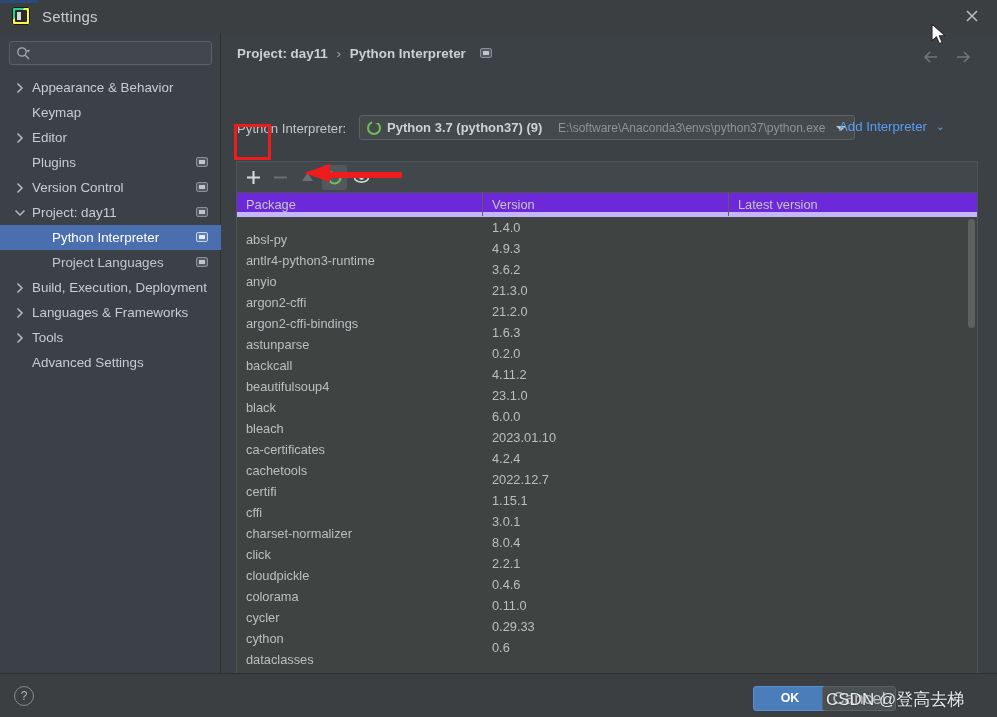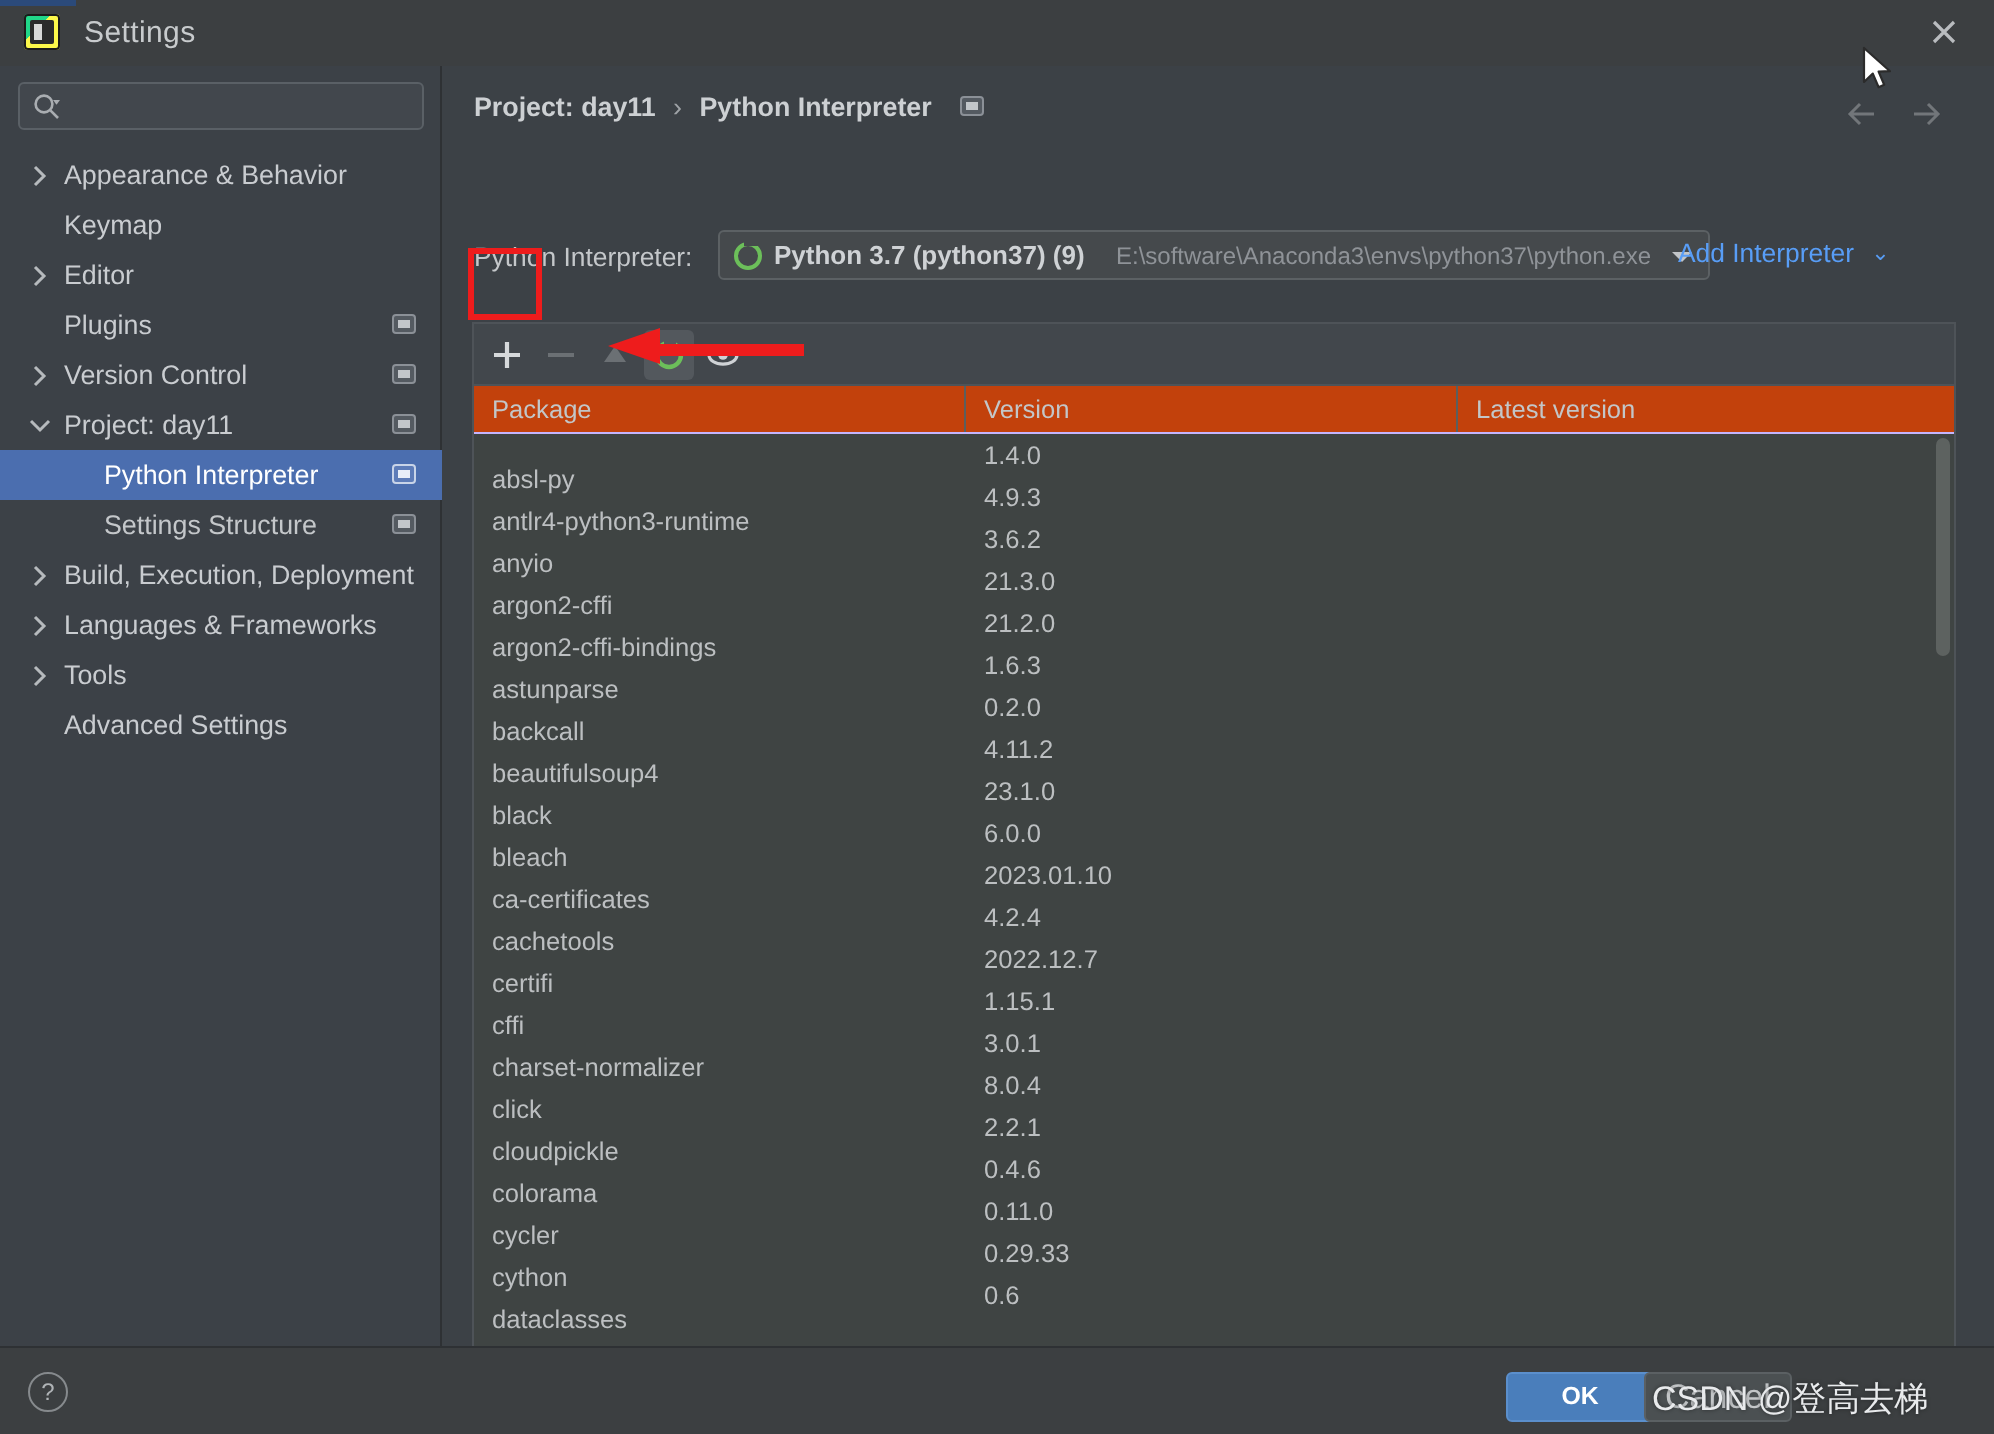--- a/index.html
+++ b/index.html
@@ -174,22 +174,22 @@
   #tb-eye   { left: 112px; }
 
   
   #table-wrap {
     position: absolute; left: 14px; top: 159px; width: 742px; height: 496px;
     border: 1px solid #4e5358;
     background: #3f4443;
     overflow: hidden;
   }
   #thead {
-    position: relative; height: 24px; background: #c2410c;
-    border-bottom: 1px solid #c4b5fd;
+    position: relative; height: 24px; background: #6d28d9;
+    border-bottom: 5px solid #c4b5fd;
   }
   #thead .th {
     position: absolute; top: 0; height: 23px; line-height: 23px;
     font-size: 12.8px; color: #c3c6c8; padding-left: 9px;
     border-right: 1px solid #5a5f5e;
   }
   #th-pkg    { left: 0;   width: 246px; }
   #th-ver    { left: 246px; width: 246px; }
   #th-latest { left: 492px; width: 249px; border-right: none; }
   #tbody { position: relative; }
@@ -297,21 +297,21 @@
             <svg width="12" height="12" viewBox="0 0 12 12">
               <path d="M3.5 1.5 L8 6 L3.5 10.5" stroke="#b6babd" stroke-width="1.5" fill="none"></path>
             </svg>
           </span><span class="t-label">Version Control</span><span class="badge"></span></div>
         <div class="tree-item lvl0 bold"><span class="arrow">
             <svg width="12" height="12" viewBox="0 0 12 12">
               <path d="M1.5 3.5 L6 8 L10.5 3.5" stroke="#b6babd" stroke-width="1.5" fill="none"></path>
             </svg>
           </span><span class="t-label">Project: day11</span><span class="badge"></span></div>
         <div class="tree-item lvl1 selected"><span class="t-label">Python Interpreter</span><span class="badge"></span></div>
-        <div class="tree-item lvl1"><span class="t-label">Settings Structure</span><span class="badge"></span></div>
+        <div class="tree-item lvl1"><span class="t-label">Project Languages</span><span class="badge"></span></div>
         <div class="tree-item lvl0 bold"><span class="arrow">
             <svg width="12" height="12" viewBox="0 0 12 12">
               <path d="M3.5 1.5 L8 6 L3.5 10.5" stroke="#b6babd" stroke-width="1.5" fill="none"></path>
             </svg>
           </span><span class="t-label">Build, Execution, Deployment</span></div>
         <div class="tree-item lvl0 bold"><span class="arrow">
             <svg width="12" height="12" viewBox="0 0 12 12">
               <path d="M3.5 1.5 L8 6 L3.5 10.5" stroke="#b6babd" stroke-width="1.5" fill="none"></path>
             </svg>
           </span><span class="t-label">Languages &amp; Frameworks</span></div>

